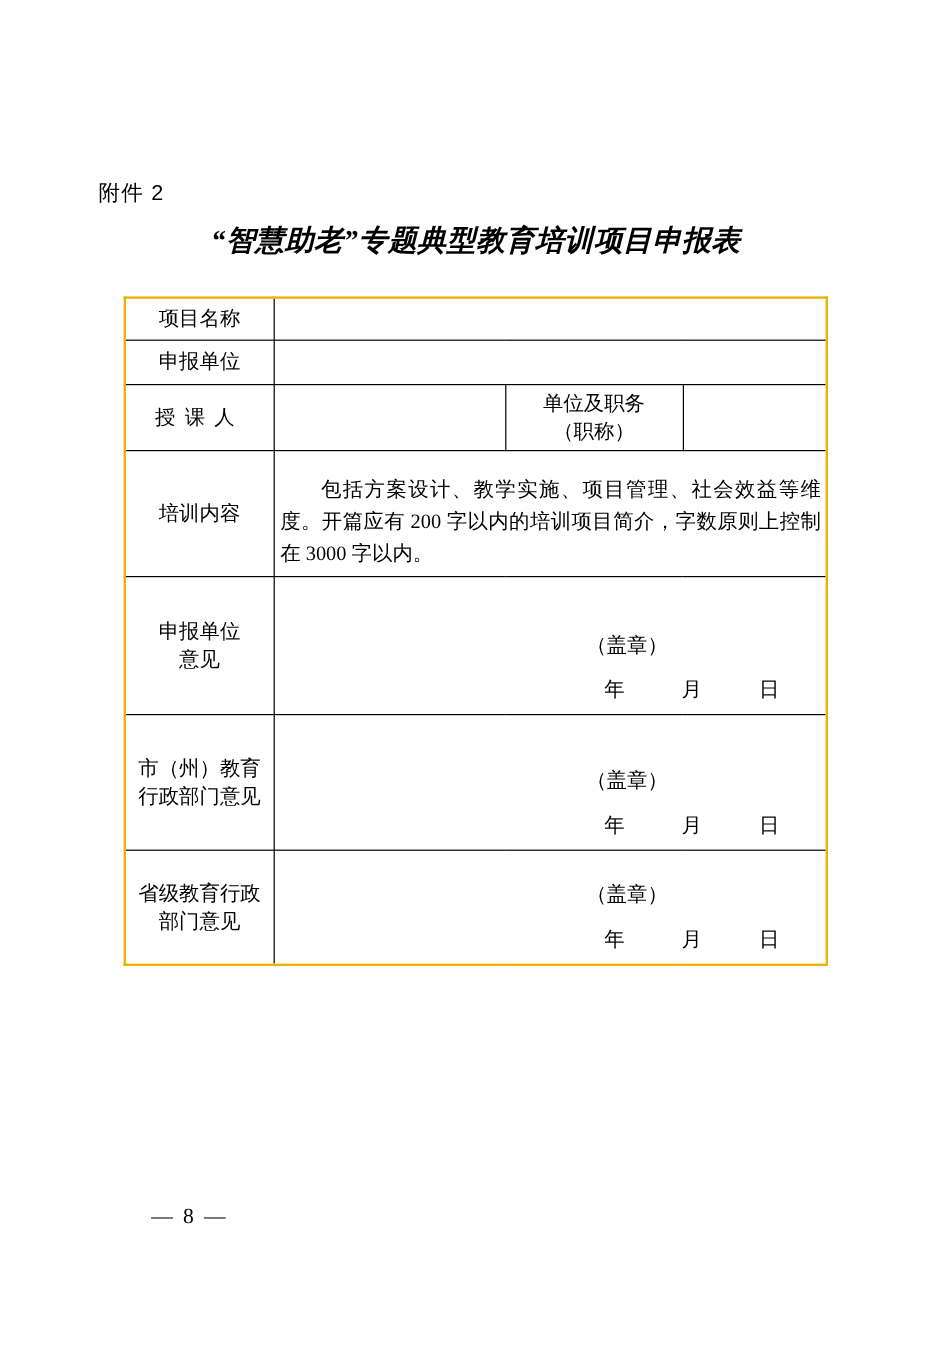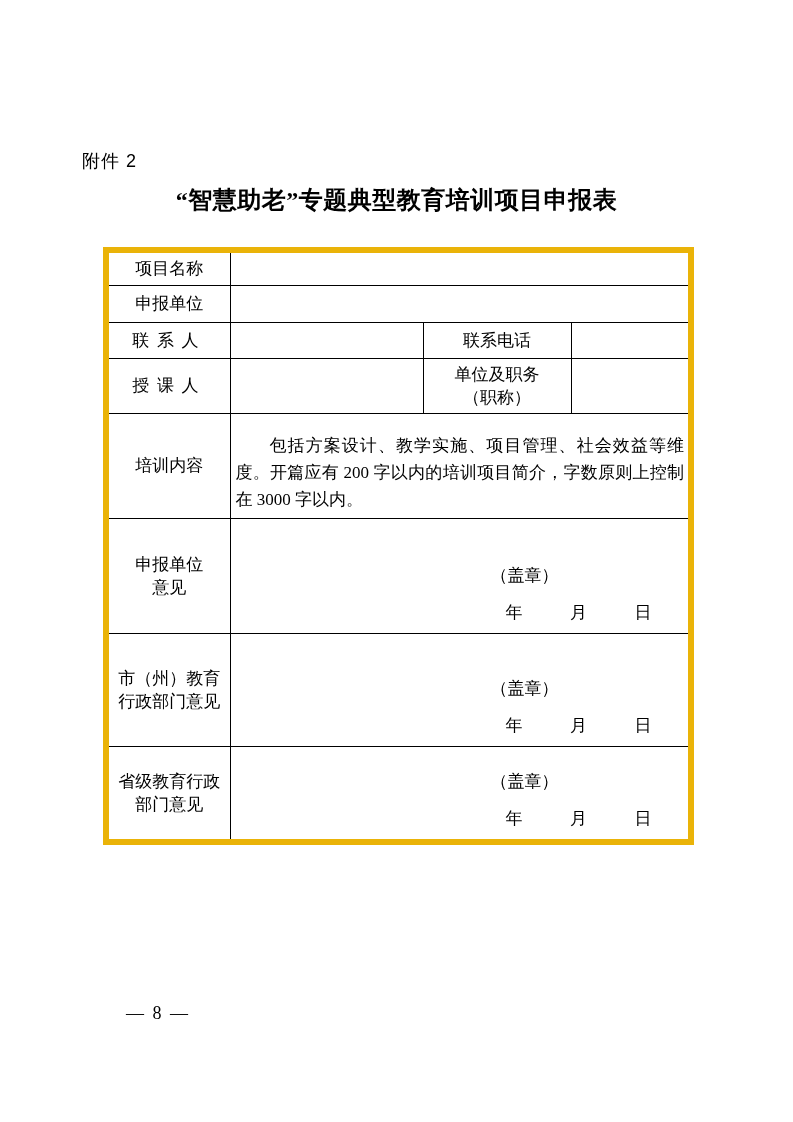--- a/index.html
+++ b/index.html
@@ -20,28 +20,29 @@
     letter-spacing: 1px;
   }
 
   .doc-title {
     position: absolute; left: 0; top: 184px; width: 100%;
     margin: 0;
     text-align: center;
     font-size: 24px;
     font-weight: 700;
     letter-spacing: 0.5px;
+    font-style: italic;
   }
 
   table.form-table {
     position: absolute; left: 103px; top: 247px;
     width: 585px;
     border-collapse: collapse;
     table-layout: fixed;
-    border: 6px solid #eab308;
+    border: 2px solid #eab308;
   }
   .form-table td {
     border: 1.5px solid #000;
     font-size: 17px;
     vertical-align: middle;
     padding: 2px 4px;
     overflow: hidden;
   }
   td.lbl { text-align: center; line-height: 23px; }
   td.sp  { letter-spacing: 0.45em; }
@@ -92,26 +93,20 @@
         <td class="lbl">项目名称</td>
         <td class="val" colspan="3"></td>
       </tr>
 
       <tr style="height:37px">
         <td class="lbl">申报单位</td>
         <td class="val" colspan="3"></td>
       </tr>
 
 
-      <tr style="height:36px">
-        <td class="lbl sp">联系人</td>
-        <td class="val"></td>
-        <td class="lbl">联系电话</td>
-        <td class="val"></td>
-      </tr>
 
       <tr style="height:55px">
         <td class="lbl sp">授课人</td>
         <td class="val"></td>
         <td class="lbl">
           <span>单位及职务</span><br>
           <span>（职称）</span>
         </td>
         <td class="val"></td>
       </tr>

